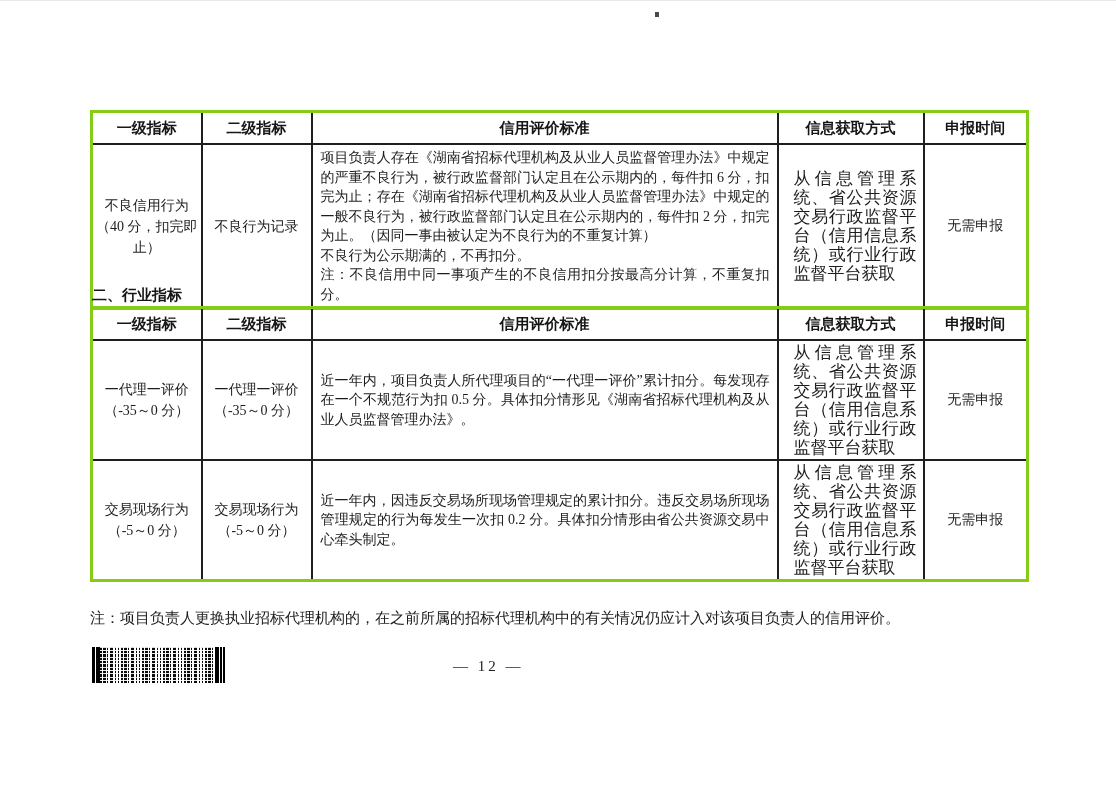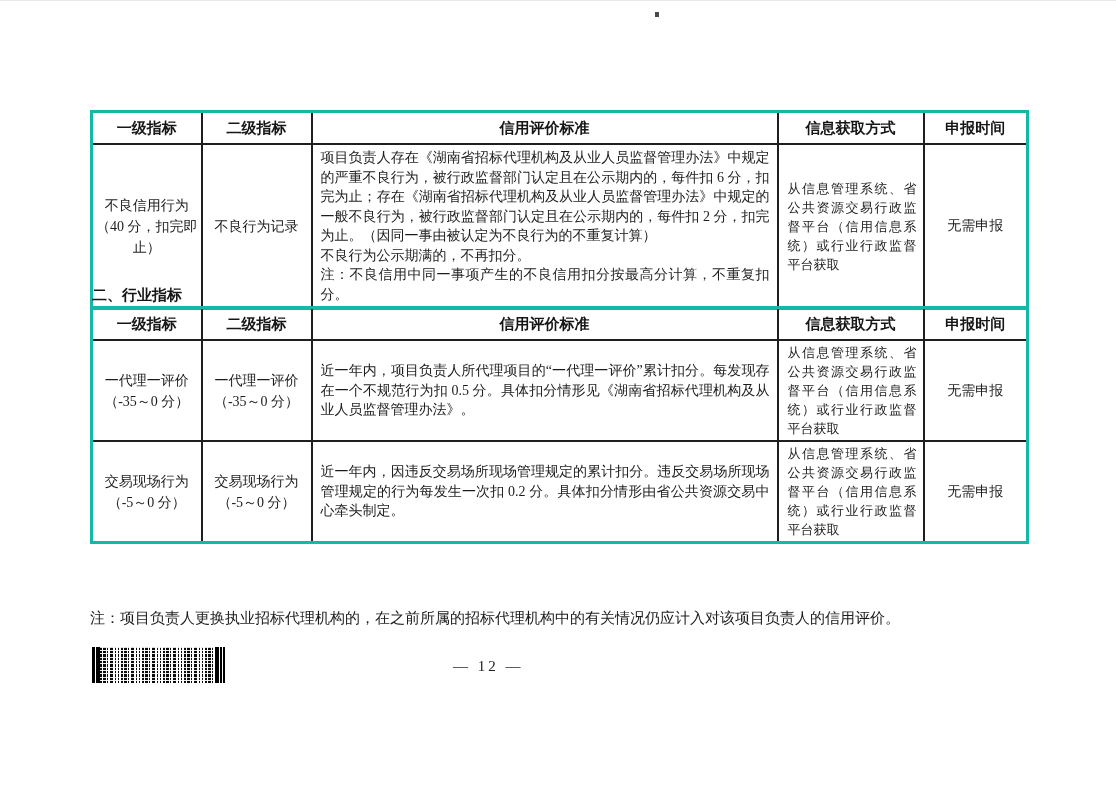--- a/index.html
+++ b/index.html
@@ -7,42 +7,42 @@
     width:1116px;height:786px;position:relative;background:#ffffff;
     font-family:"Liberation Serif","DejaVu Serif",serif;color:#1c1c1c;
     overflow:hidden;
   }
   .top-edge{position:absolute;top:0;left:0;width:1116px;height:1px;background:#e9e9e9;}
   .artifact-dot{position:absolute;left:655px;top:12px;width:4px;height:5px;background:#4a4a4a;}
 
   table.doc-table{
     position:absolute;left:90px;width:936px;
     border-collapse:collapse;table-layout:fixed;
-    border:3px solid #14b8a6;
+    border:3px solid #84cc16;
   }
   .t1{top:110px;}
   .t2{top:306px;}
   .doc-table th,.doc-table td{border:2px solid #1f1f1f;vertical-align:middle;}
   .doc-table th{
     font-family:"Liberation Sans","DejaVu Sans",sans-serif;
     font-weight:bold;font-size:15px;height:28px;text-align:center;padding:1px 2px;
     color:#161616;
   }
   td.c1,td.c2{
     text-align:center;font-size:14px;line-height:21px;
     white-space:pre-line;padding:2px 3px;
   }
   td.c3{
     text-align:justify;text-justify:inter-ideograph;
     font-size:14px;line-height:19.5px;padding:3px 7px 3px 8px;
     white-space:pre-line;
   }
   td.c4{
     text-align:justify;text-justify:inter-ideograph;
-    font-size:13px;line-height:19px;padding:2px 6px 2px 9px;
+    font-size:17px;line-height:19px;padding:2px 6px 2px 15px;
   }
   td.c5{text-align:center;font-size:14px;padding:2px;}
   .t1 tbody td{height:140px;}
   .t2 tr.r1 td{height:70px;}
   .t2 tr.r2 td{height:86px;}
   .t2 tr.r3 td{height:86px;}
 
   .section-title{
     position:absolute;left:92px;top:286px;
     font-family:Liberation Serif, serif;

